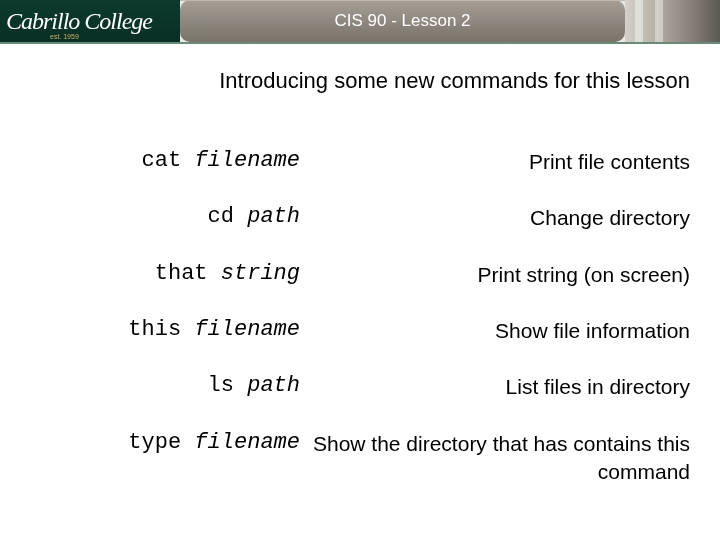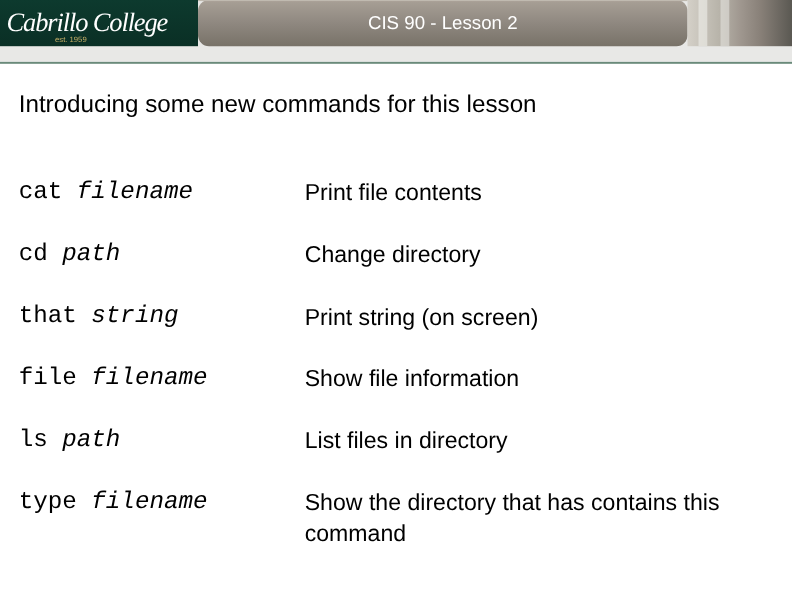--- a/index.html
+++ b/index.html
@@ -9,21 +9,21 @@
     }
     body {
       width: 720px;
       height: 540px;
       background: #ffffff;
       font-family: Verdana, Geneva, sans-serif;
       overflow: hidden;
     }
     .header-bar {
       width: 100%;
-      height: 56px;
+      height: 42px;
       display: flex;
       position: relative;
       background: #e8e8e6;
     }
     .logo-section {
       width: 180px;
       height: 42px;
       background: linear-gradient(to bottom, #0d3a2e 0%, #0a2f25 100%);
       position: relative;
       display: flex;
@@ -94,21 +94,22 @@
       left: 30px;
       width: 8px;
       background: rgba(240,240,235,0.5);
     }
     .header-underline {
       width: 100%;
       height: 2px;
       background: #6a8a7a;
     }
     .content {
-      padding: 24px 30px 20px 17px;
+      padding: 24px 30px 20px 40px;
+      text-align: right;
     }
     .intro-heading {
       font-size: 22px;
       font-weight: normal;
       color: #000000;
       margin-bottom: 40px;
     }
     .command-table {
       width: 100%;
       border-collapse: collapse;
@@ -170,21 +171,21 @@
       </tr>
       <tr>
         <td class="cmd-cell">
           <span>that</span>
           <span class="cmd-arg">string</span>
         </td>
         <td class="desc-cell">Print string (on screen)</td>
       </tr>
       <tr>
         <td class="cmd-cell">
-          <span>file</span>
+          <span>this</span>
           <span class="cmd-arg">filename</span>
         </td>
         <td class="desc-cell">Show file information</td>
       </tr>
       <tr>
         <td class="cmd-cell">
           <span>ls</span>
           <span class="cmd-arg">path</span>
         </td>
         <td class="desc-cell">List files in directory</td>

